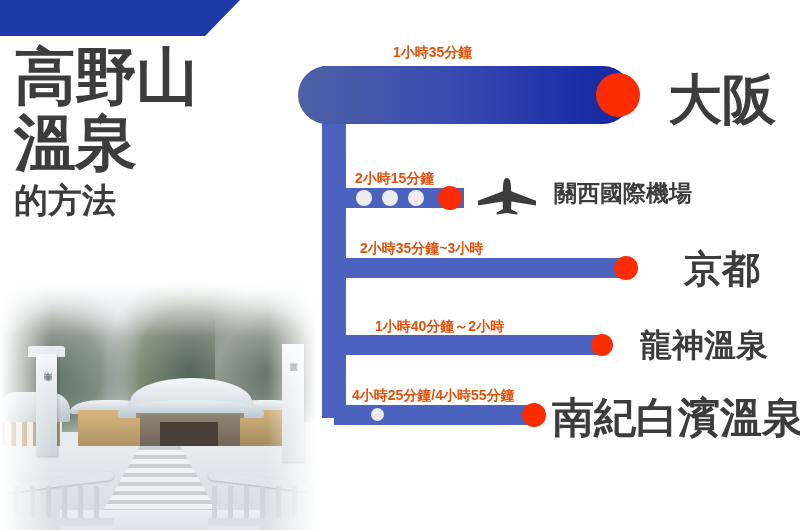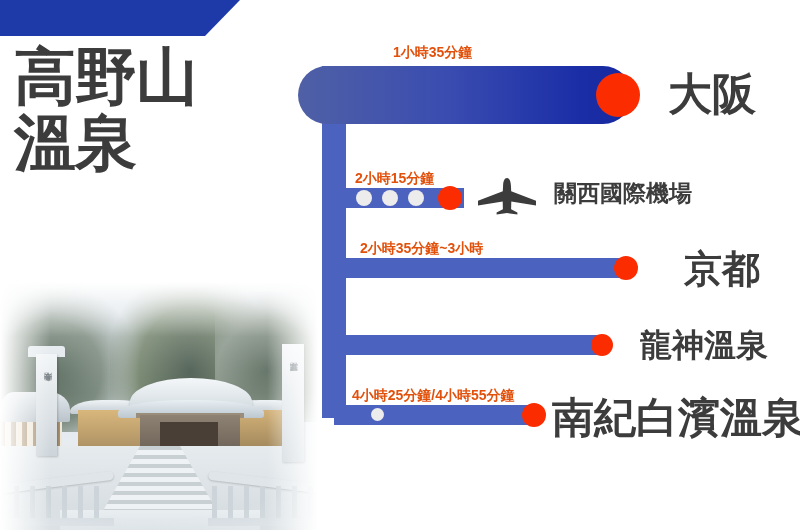--- a/index.html
+++ b/index.html
@@ -152,39 +152,40 @@
 
   .dur{
     position:absolute;color:#e2510c;font-size:14px;font-weight:bold;
     white-space:nowrap;line-height:16px;
   }
 
   .dest{
     position:absolute;color:#3c3c3c;font-weight:bold;white-space:nowrap;
     line-height:1;
   }
-  .dest-osaka{font-size:44px;}
+  .dest-osaka{font-size:54px;}
   .dest-air{font-size:23px;}
   .dest-kyoto{font-size:38px;}
   .dest-ryujin{font-size:32px;}
   .dest-nanki{font-size:42px;}
 
   .plane-icon{position:absolute;left:472px;top:176px;width:70px;height:40px;}
 </style>
 </head>
 <body>
 
 <div id="root">
 
   <div class="banner"></div>
   <div class="banner-label">前往</div>
 
   <div class="title-block">
     <div class="title-line">高野山</div>
     <div class="title-line">溫泉</div>
+    <div class="title-sub">的方法</div>
   </div>
 
   <div class="photo-wrap">
     <div class="photo">
       <div class="ph-sky"></div>
       <div class="ph-treesL"></div>
       <div class="ph-treesC"></div>
       <div class="ph-treesR"></div>
 
       <div class="ph-hut"></div>
@@ -245,20 +246,21 @@
       <path d="M35 2 C32.4 2 31.3 5.4 31.1 9.2 L30.8 15.2 L6 24.8 L6 29.6 L30.7 25.4 L30.9 33.2 L24.6 36.4 L24.6 38.6 L35 37.1 L45.4 38.6 L45.4 36.4 L39.1 33.2 L39.3 25.4 L64 29.6 L64 24.8 L39.2 15.2 L38.9 9.2 C38.7 5.4 37.6 2 35 2 Z" fill="#3c3c3c"></path>
     </svg>
     <div class="dest dest-air" style="left:554px;top:182px;">關西國際機場</div>
 
     <div class="branch" style="left:334px;top:258px;width:292px;"></div>
     <div class="dur" style="left:360px;top:240px;">2小時35分鐘~3小時</div>
     <div class="dot-red" style="left:614px;top:256px;width:24px;height:24px;"></div>
     <div class="dest dest-kyoto" style="left:684px;top:250px;">京都</div>
 
     <div class="branch" style="left:334px;top:335px;width:266px;"></div>
+    <div class="dur" style="left:375px;top:318px;">1小時40分鐘～2小時</div>
     <div class="dot-red" style="left:591px;top:334px;width:22px;height:22px;"></div>
     <div class="dest dest-ryujin" style="left:640px;top:329px;">龍神溫泉</div>
 
     <div class="branch" style="left:334px;top:405px;width:202px;"></div>
     <div class="dur" style="left:352px;top:387px;">4小時25分鐘/4小時55分鐘</div>
     <div class="dot-white" style="left:371px;top:408px;width:13px;height:13px;"></div>
     <div class="dot-red" style="left:522px;top:403px;width:24px;height:24px;"></div>
     <div class="dest dest-nanki" style="left:552px;top:397px;">南紀白濱溫泉</div>
 
   </div>

